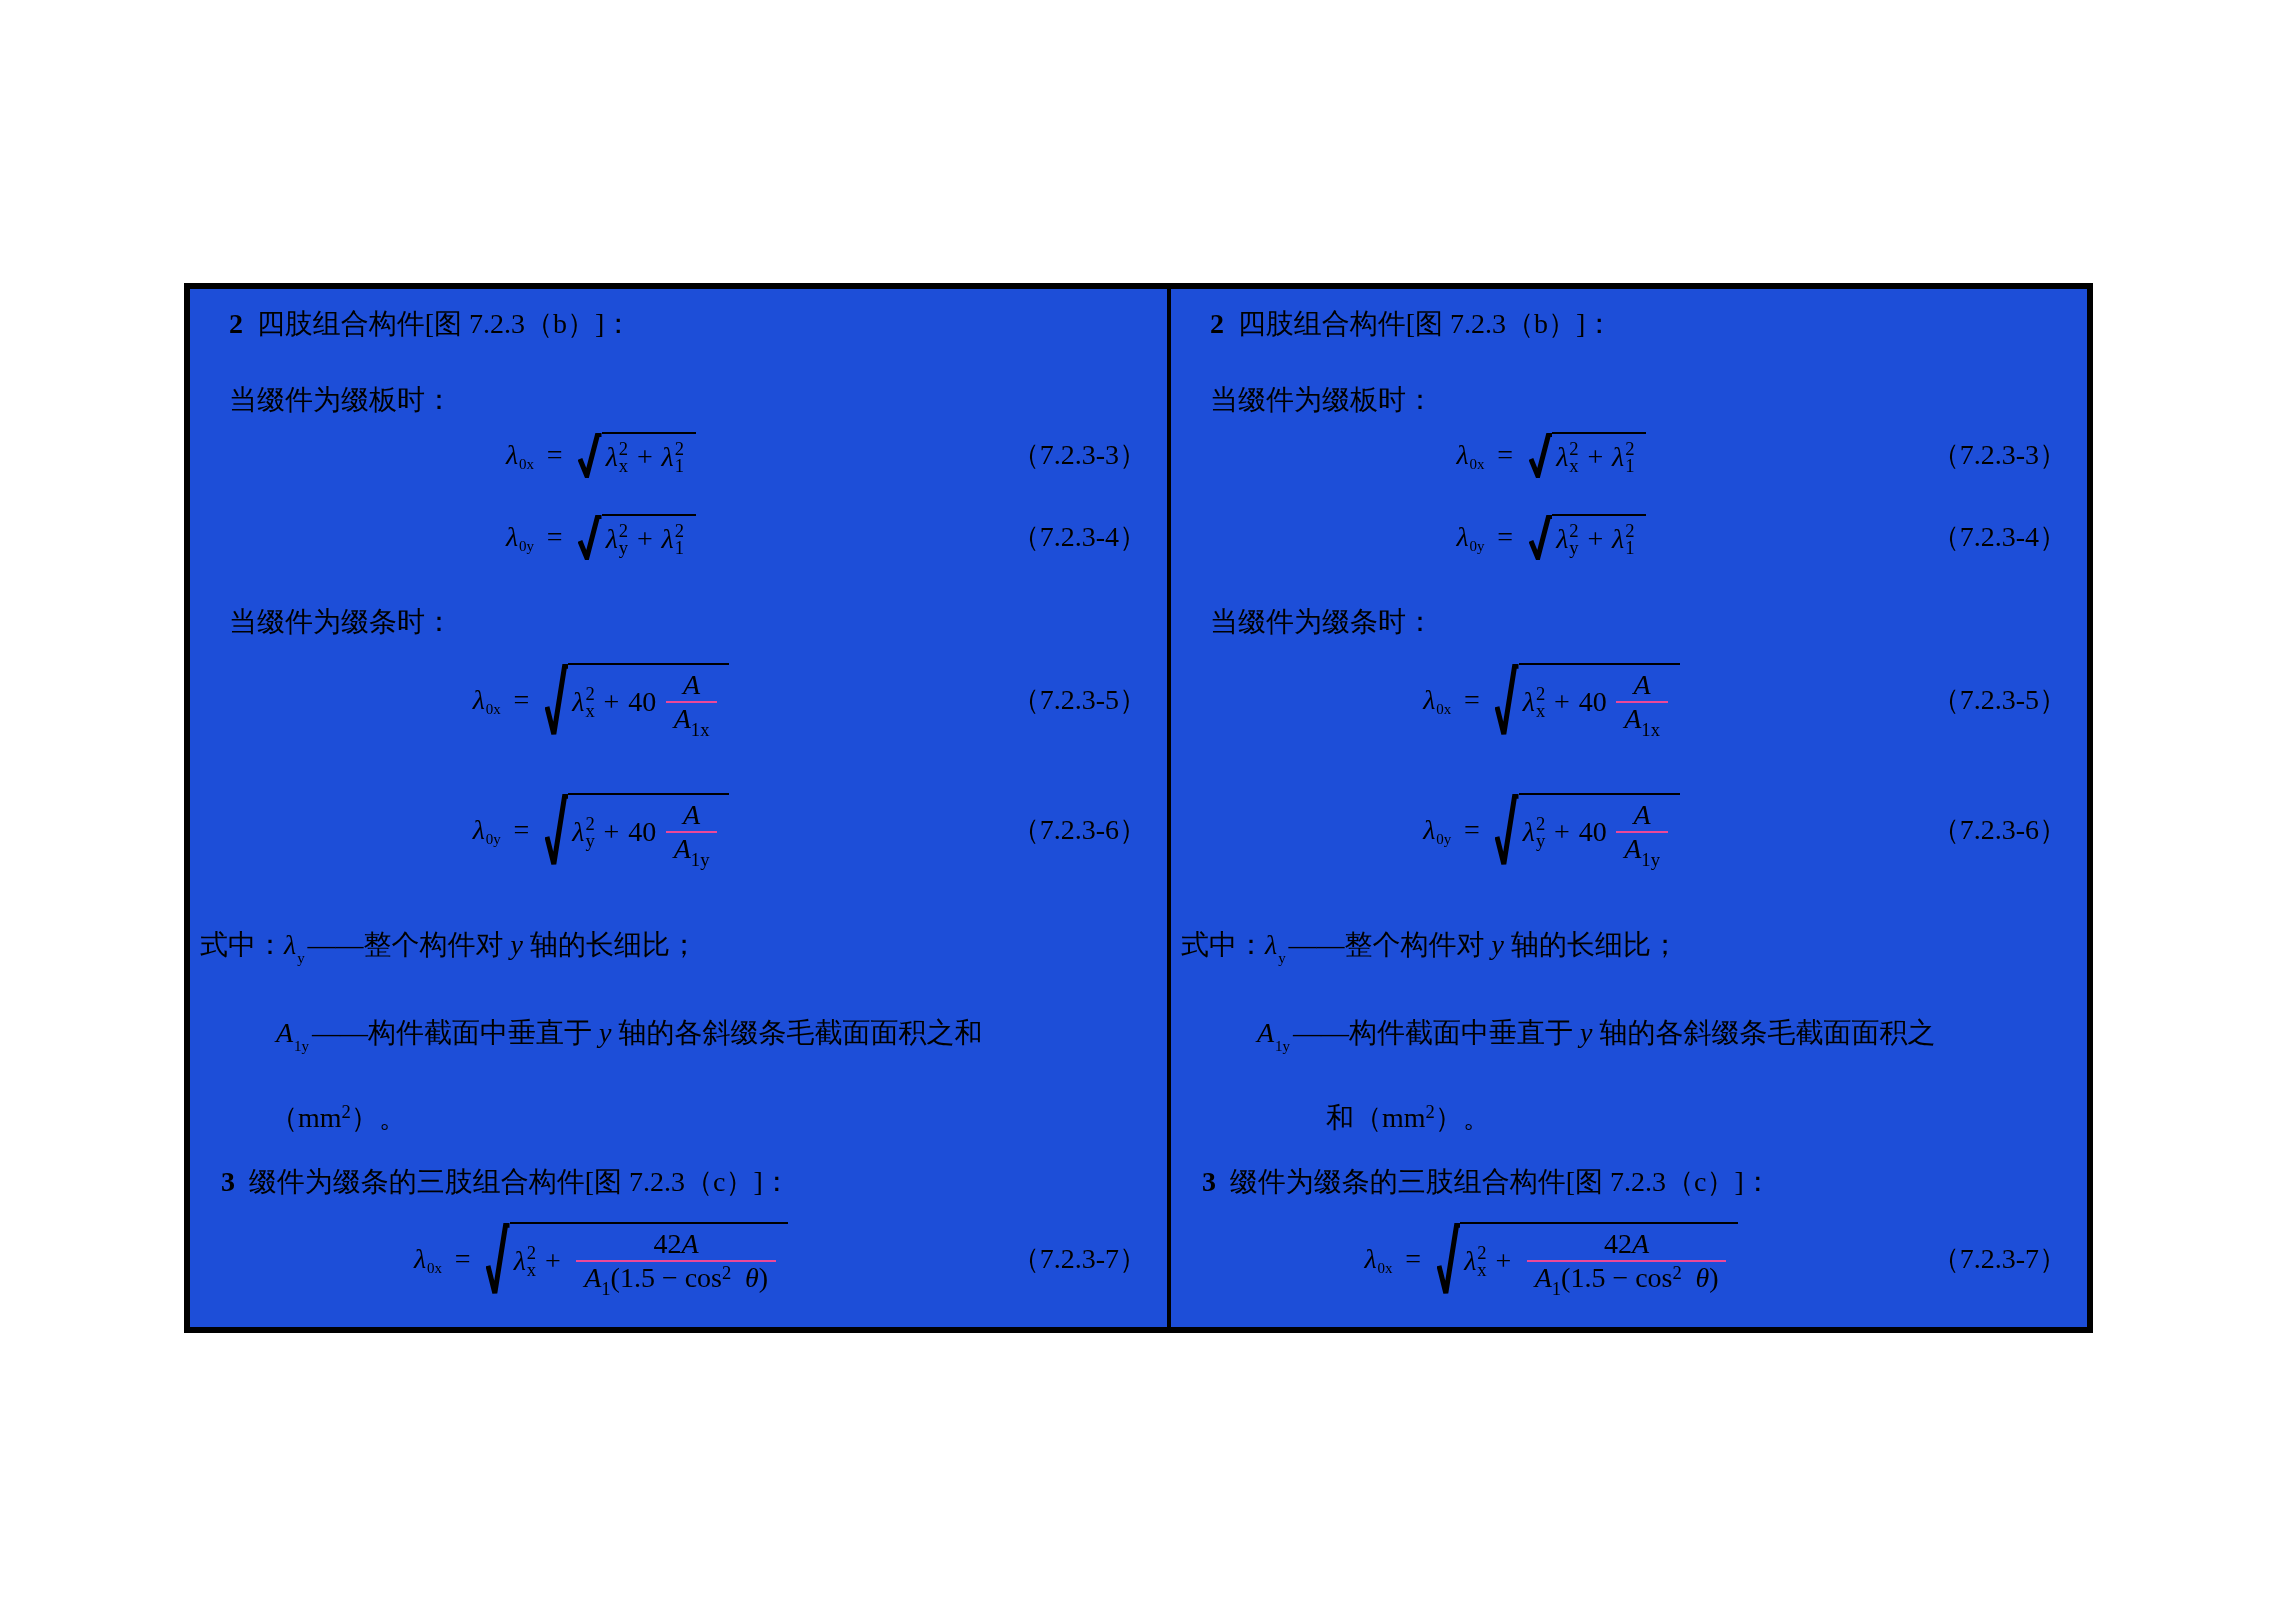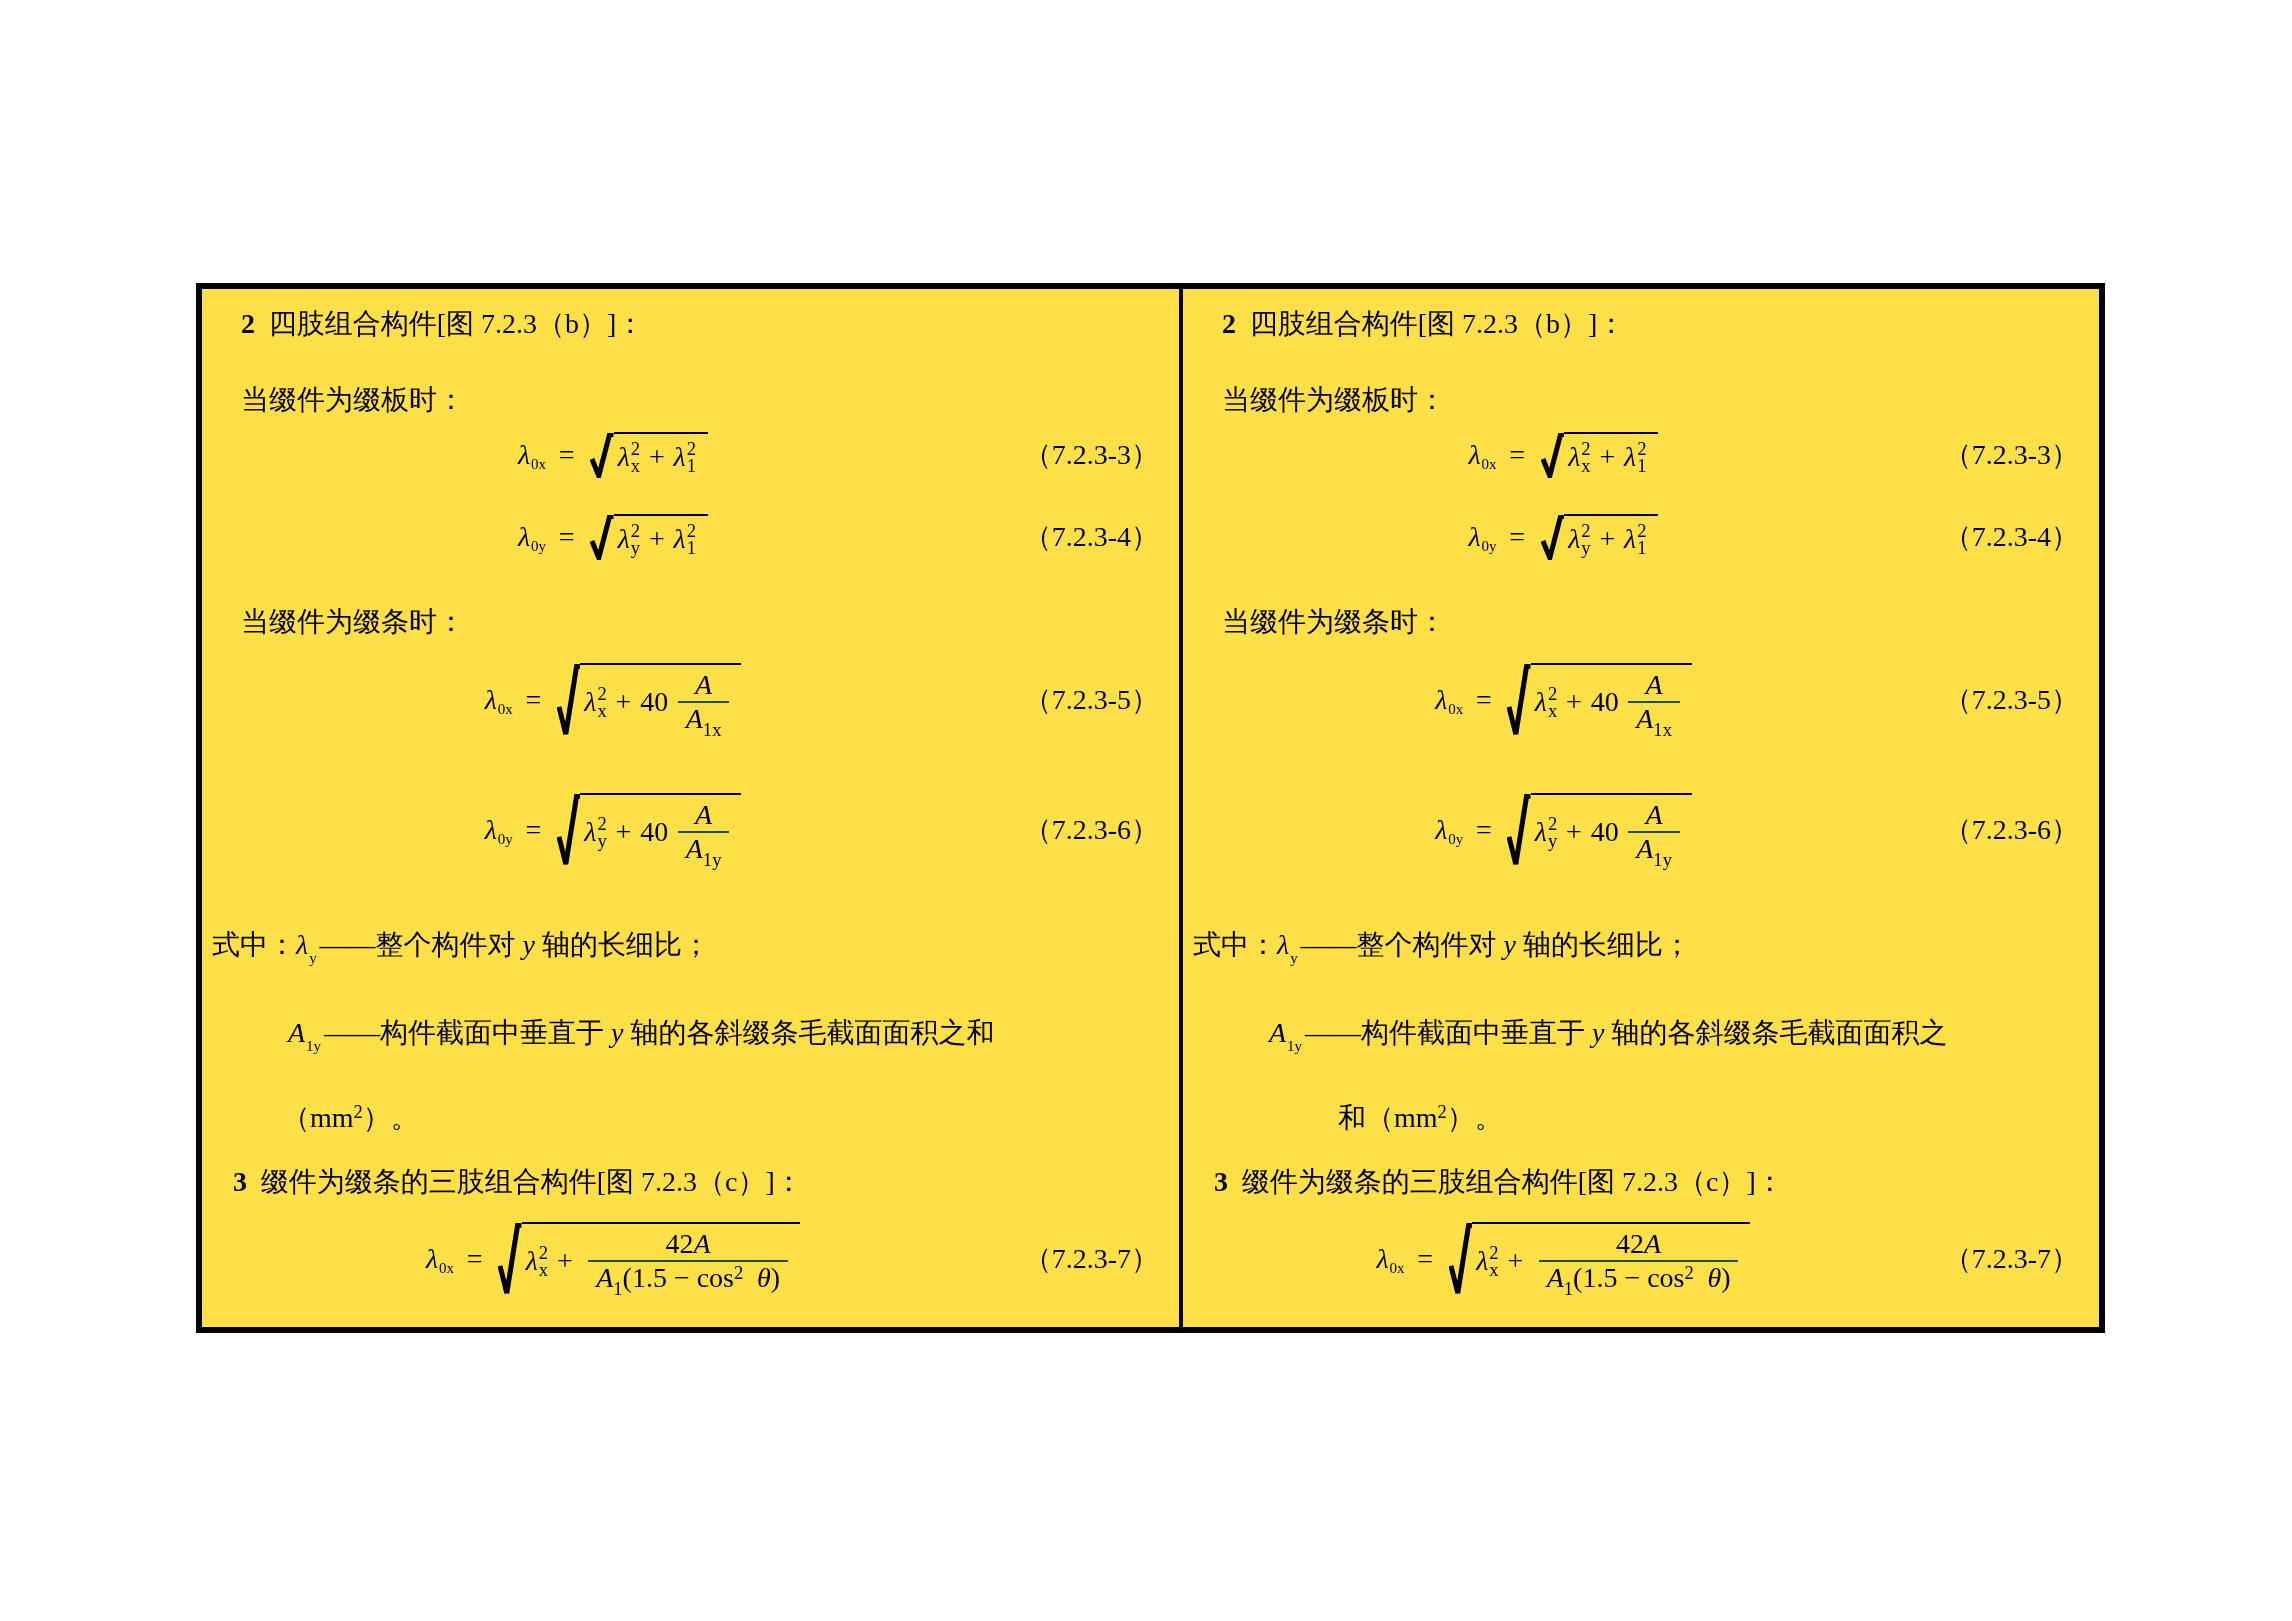--- a/index.html
+++ b/index.html
@@ -2,22 +2,22 @@
 <html><head>
 <meta charset="utf-8">
 <style>
   html,body { margin:0; padding:0; }
   body {
     width:2293px; height:1621px; background:#ffffff; position:relative;
     font-family:"Liberation Serif","DejaVu Serif",serif; color:#000;
     font-size:28px; line-height:1.35;
   }
   .box {
-    position:absolute; left:196px; top:283px; width:1909px; height:1050px;
-    border:6.9px solid #000; box-sizing:border-box; display:flex; background:#fde047;
+    position:absolute; left:184px; top:283px; width:1909px; height:1050px;
+    border:6.9px solid #000; box-sizing:border-box; display:flex; background:#1d4ed8;
   }
   .col { position:relative; height:100%; }
   .col.left  { width:977px; }
   .col.right { flex:1; border-left:4.9px solid #000; }
 
   .row { position:absolute; left:0; right:0; white-space:nowrap; }
   .r-h2    { top:15.7px;  padding-left:39px; }
   .r-wp    { top:92px;  padding-left:39px; }
   .r-e3    { top:143px; }
   .r-e4    { top:225px; }
@@ -55,21 +55,21 @@
   .dsup { font-size:18.6px; position:relative; top:-7.8px; }
 
   .meq   { margin:0 9.8px; }
   .mplus { margin:0 8.8px; }
   .coef  { margin-right:2.9px; }
 
   
   .frac { display:inline-flex; flex-direction:column; align-items:center;
           margin-left:6.9px; line-height:1.15; }
   .fnum { padding:0 7.8px; }
-  .fden { border-top:2px solid #14532d; padding:0 7.8px; }
+  .fden { border-top:2px solid #ec4899; padding:0 7.8px; }
 </style>
 </head>
 <body>
 
 <div class="box">
   <div class="col left" id="col0">
 
   <div class="row r-h2">
     <span class="bold">2</span><span class="hsp"></span><span>四肢组合构件[图 7.2.3（b）]：</span>
   </div>

